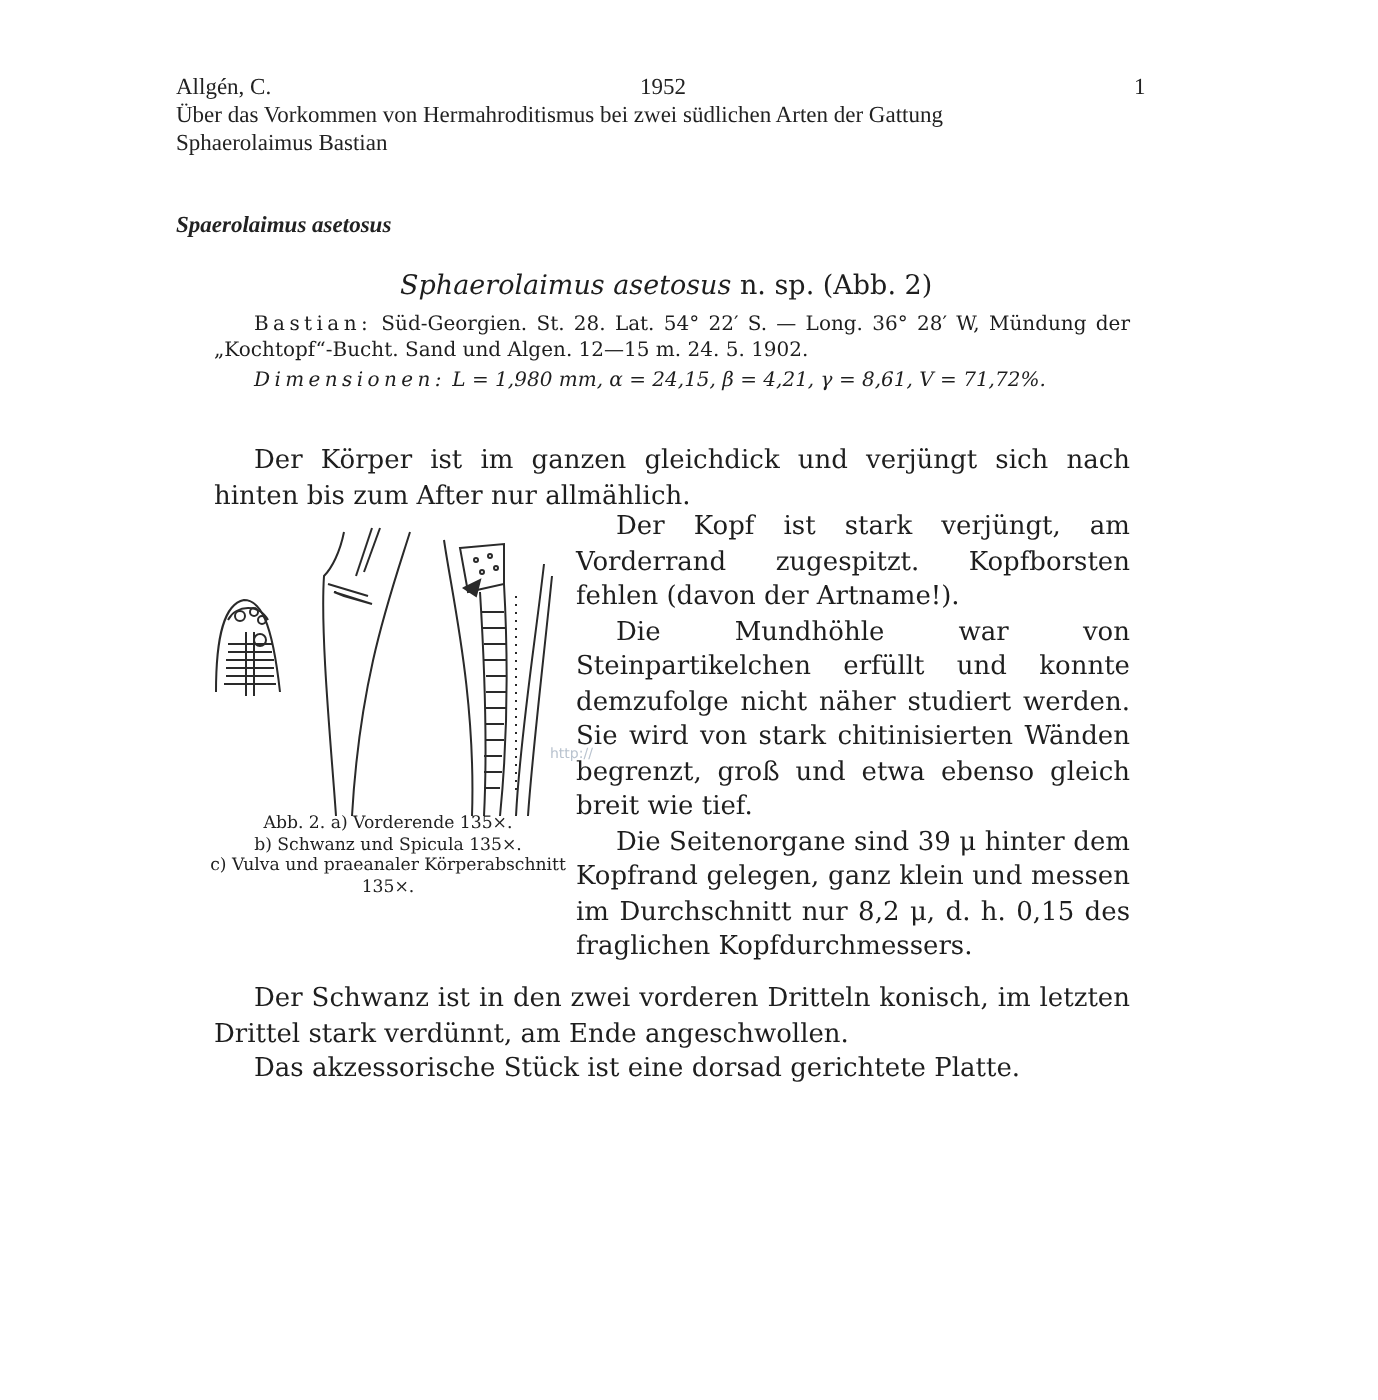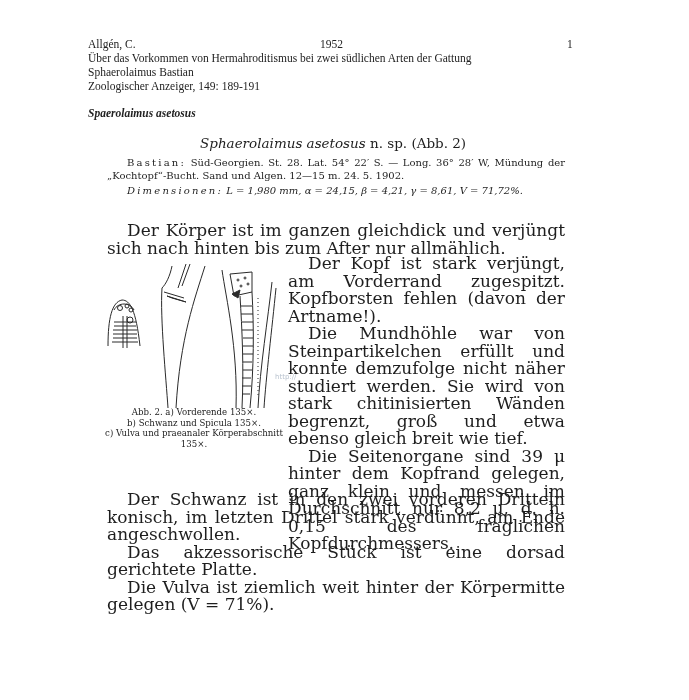--- a/index.html
+++ b/index.html
@@ -13,42 +13,41 @@
   #species-hdr { position:absolute; left:88px; top:107px; font-family:"Liberation Serif", serif; font-style:italic; font-weight:bold; font-size:11.5px; color:#222; }
 
   .scan { position:absolute; font-family:"DejaVu Serif", serif; color:#1e1e1e; }
   #heading { left:200px; top:135px; font-size:13.5px; white-space:nowrap; }
   #heading i { font-style:italic; }
   .small { font-size:10px; line-height:13px; }
   #fundort { left:107px; top:156px; width:458px; text-align:justify; }
   #dimens { left:107px; top:184px; width:458px; text-align:justify;font-style:italic; }
   .spaced { letter-spacing:2.2px; }
   .ind { text-indent:20px; }
-  .body { font-size:17px; line-height:17.5px; text-align:justify; }
+  .body { font-size:13px; line-height:17.5px; text-align:justify; }
   #p-koerper { left:107px; top:222px; width:458px; }
   #rightcol { left:288px; top:255px; width:277px; }
   #rightcol p { margin:0; }
   #p-schwanz { left:107px; top:460px; width:458px;margin-top:31px; }
   #p-schwanz p { margin:0; }
   .hang { text-indent:20px; }
 
   #figure { position:absolute; left:100px; top:258px; width:190px; height:150px; }
   #caption { position:absolute; left:104px; top:407px; width:180px; font-family:"DejaVu Serif", serif; font-size:8.6px; line-height:10.5px; text-align:center; color:#222; }
   #watermark { position:absolute; left:275px; top:373px; font-family:"DejaVu Sans", sans-serif; font-size:7px; color:#b9c3cf; }
 </style>
 </head>
 <body>
 
 <div class="hdr" id="author">Allgén, C.</div>
 <div class="hdr" id="year">1952</div>
 <div class="hdr" id="pageno">1</div>
 <div class="hdr" id="titleblock">
   <div class="hdr-line">Über das Vorkommen von Hermahroditismus bei zwei südlichen Arten der Gattung</div>
   <div class="hdr-line">Sphaerolaimus Bastian</div>
-  <div class="hdr-line">Zoologischer Anzeiger, 149: 189-191</div>
 </div>
 <div id="species-hdr">Spaerolaimus asetosus</div>
 
 <div class="scan" id="heading">
   <i>Sphaerolaimus asetosus</i>
   <span>n. sp. (Abb. 2)</span>
 </div>
 
 <div class="scan small ind" id="fundort">
   <span class="spaced">Bastian:</span>
@@ -116,14 +115,13 @@
 
 <div id="caption">
   <div>Abb. 2. a) Vorderende 135×.</div>
   <div>b) Schwanz und Spicula 135×.</div>
   <div>c) Vulva und praeanaler Körperabschnitt 135×.</div>
 </div>
 
 <div class="scan body" id="p-schwanz">
   <p class="hang">Der Schwanz ist in den zwei vorderen Dritteln konisch, im letzten Drittel stark verdünnt, am Ende angeschwollen.</p>
   <p class="hang">Das akzessorische Stück ist eine dorsad gerichtete Platte.</p>
-  <p class="hang">Die Vulva ist ziemlich weit hinter der Körpermitte gelegen (V = 71%).</p>
 </div>
 
 </body></html>

